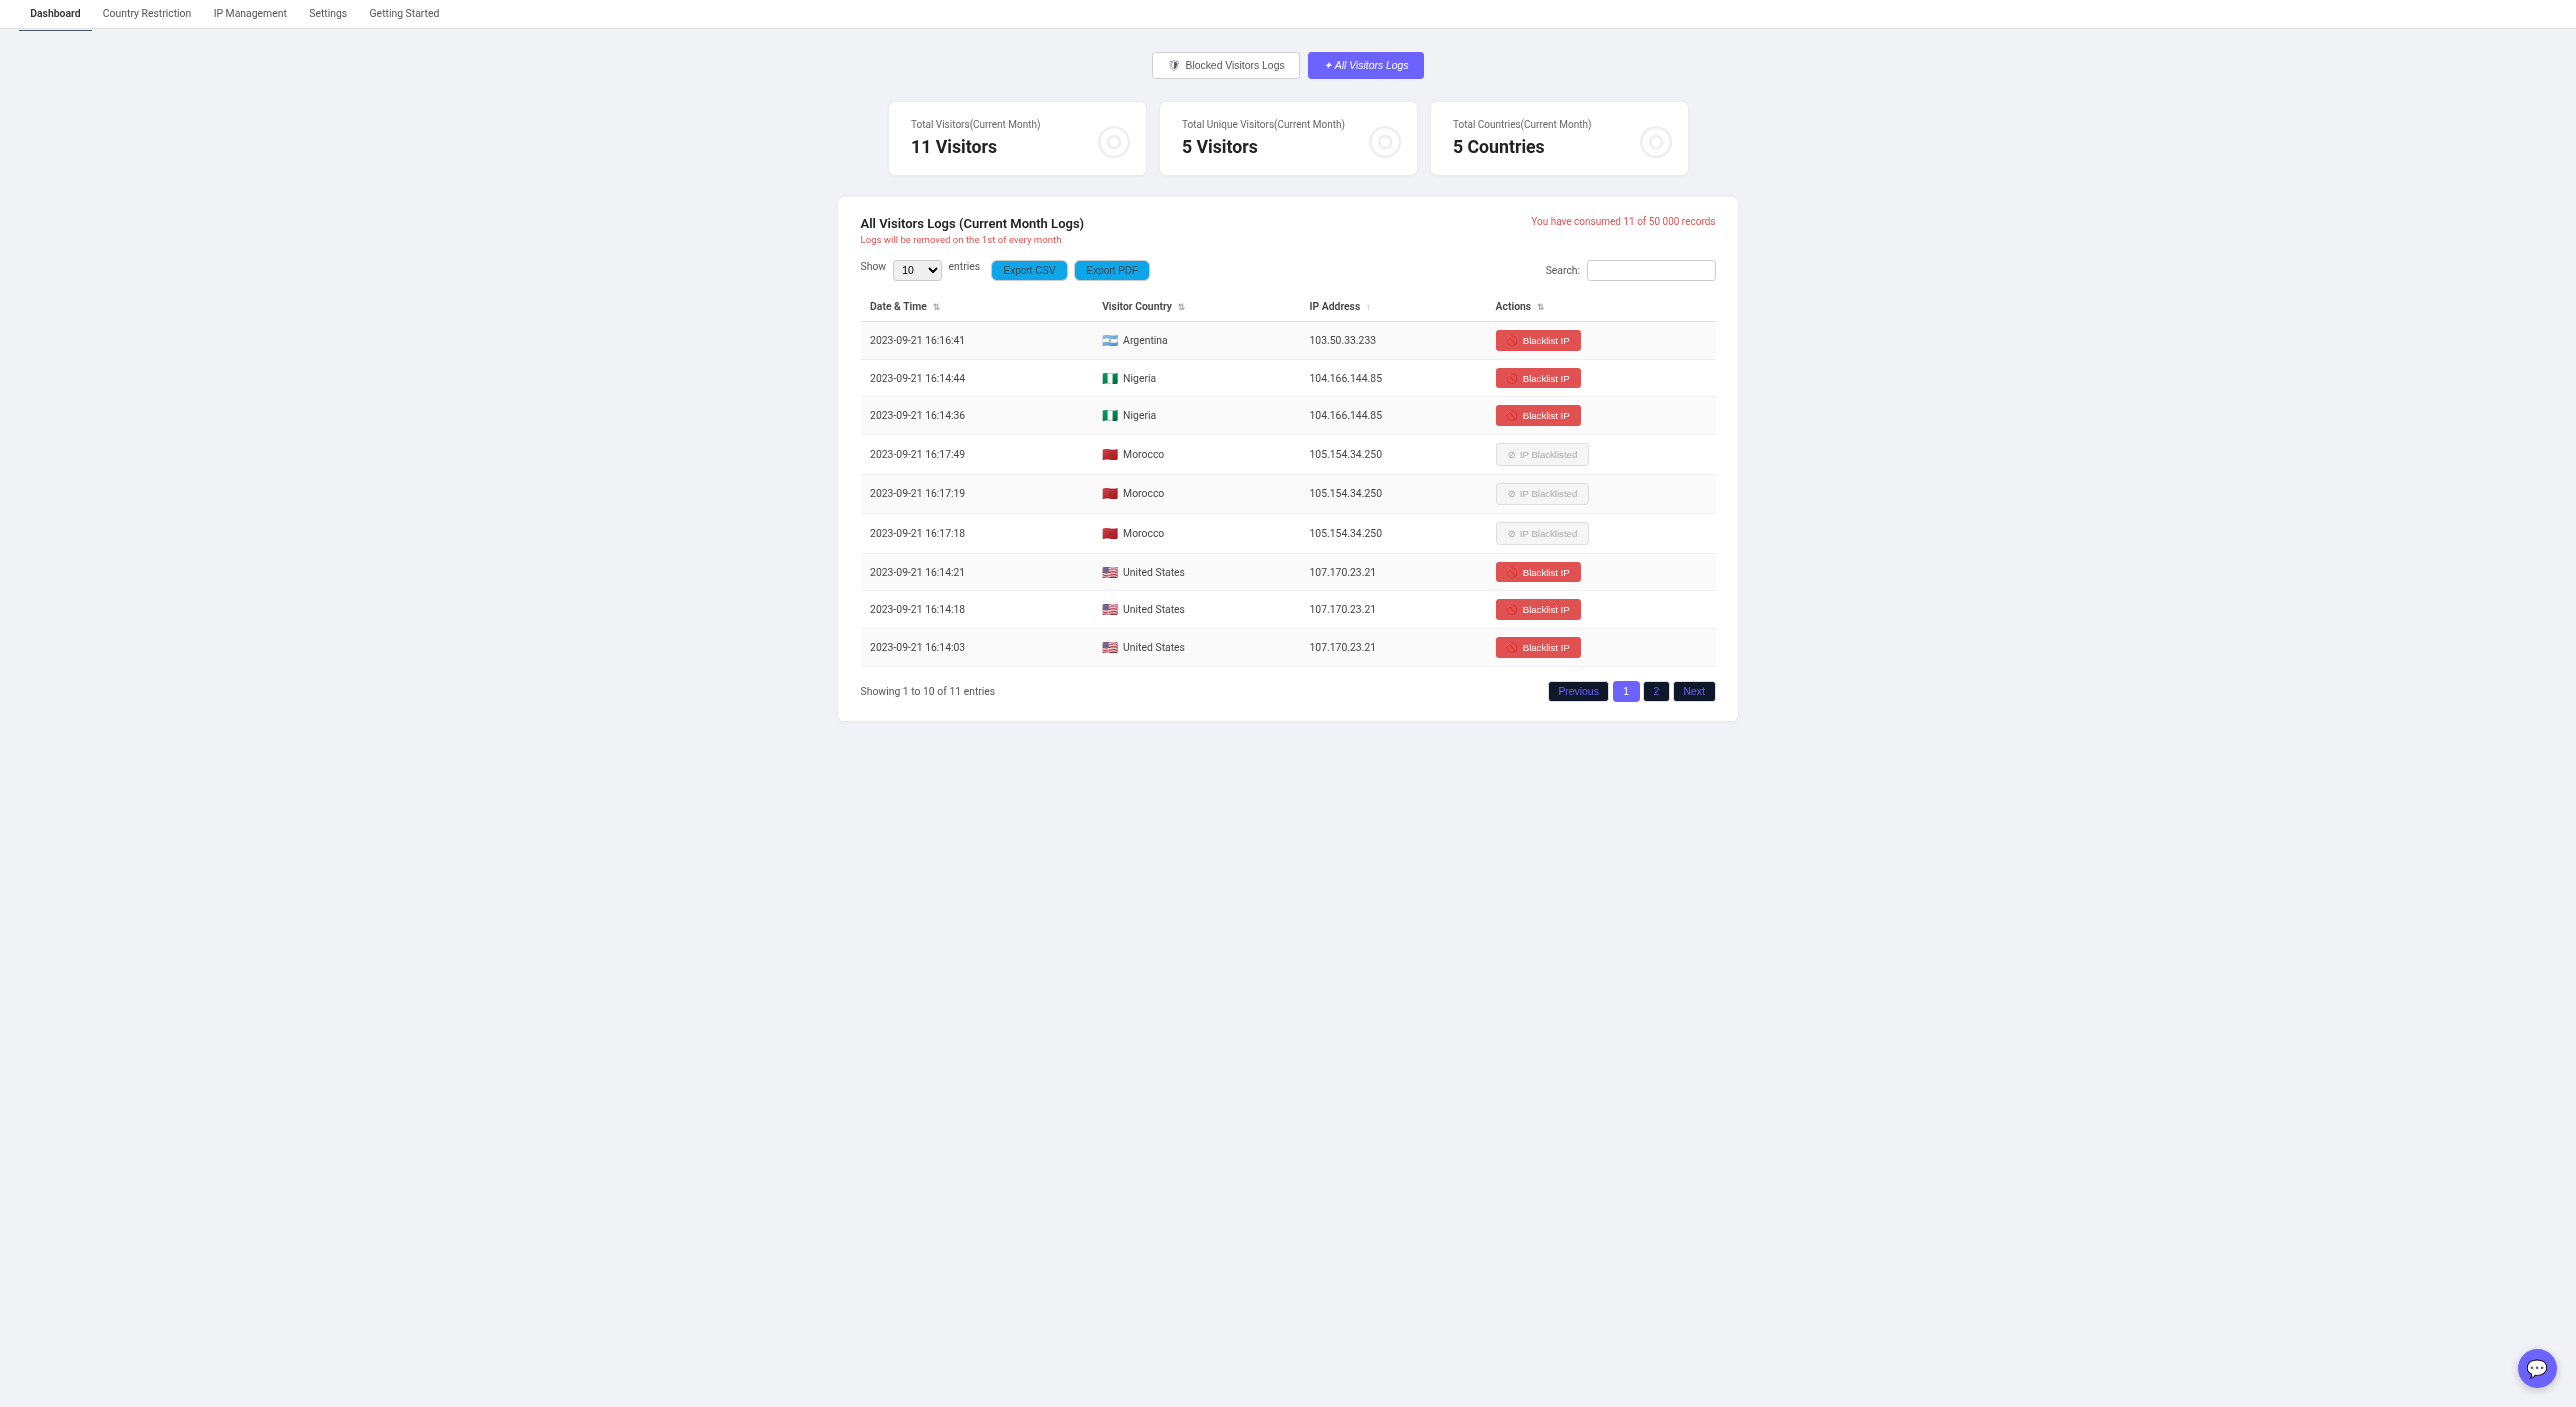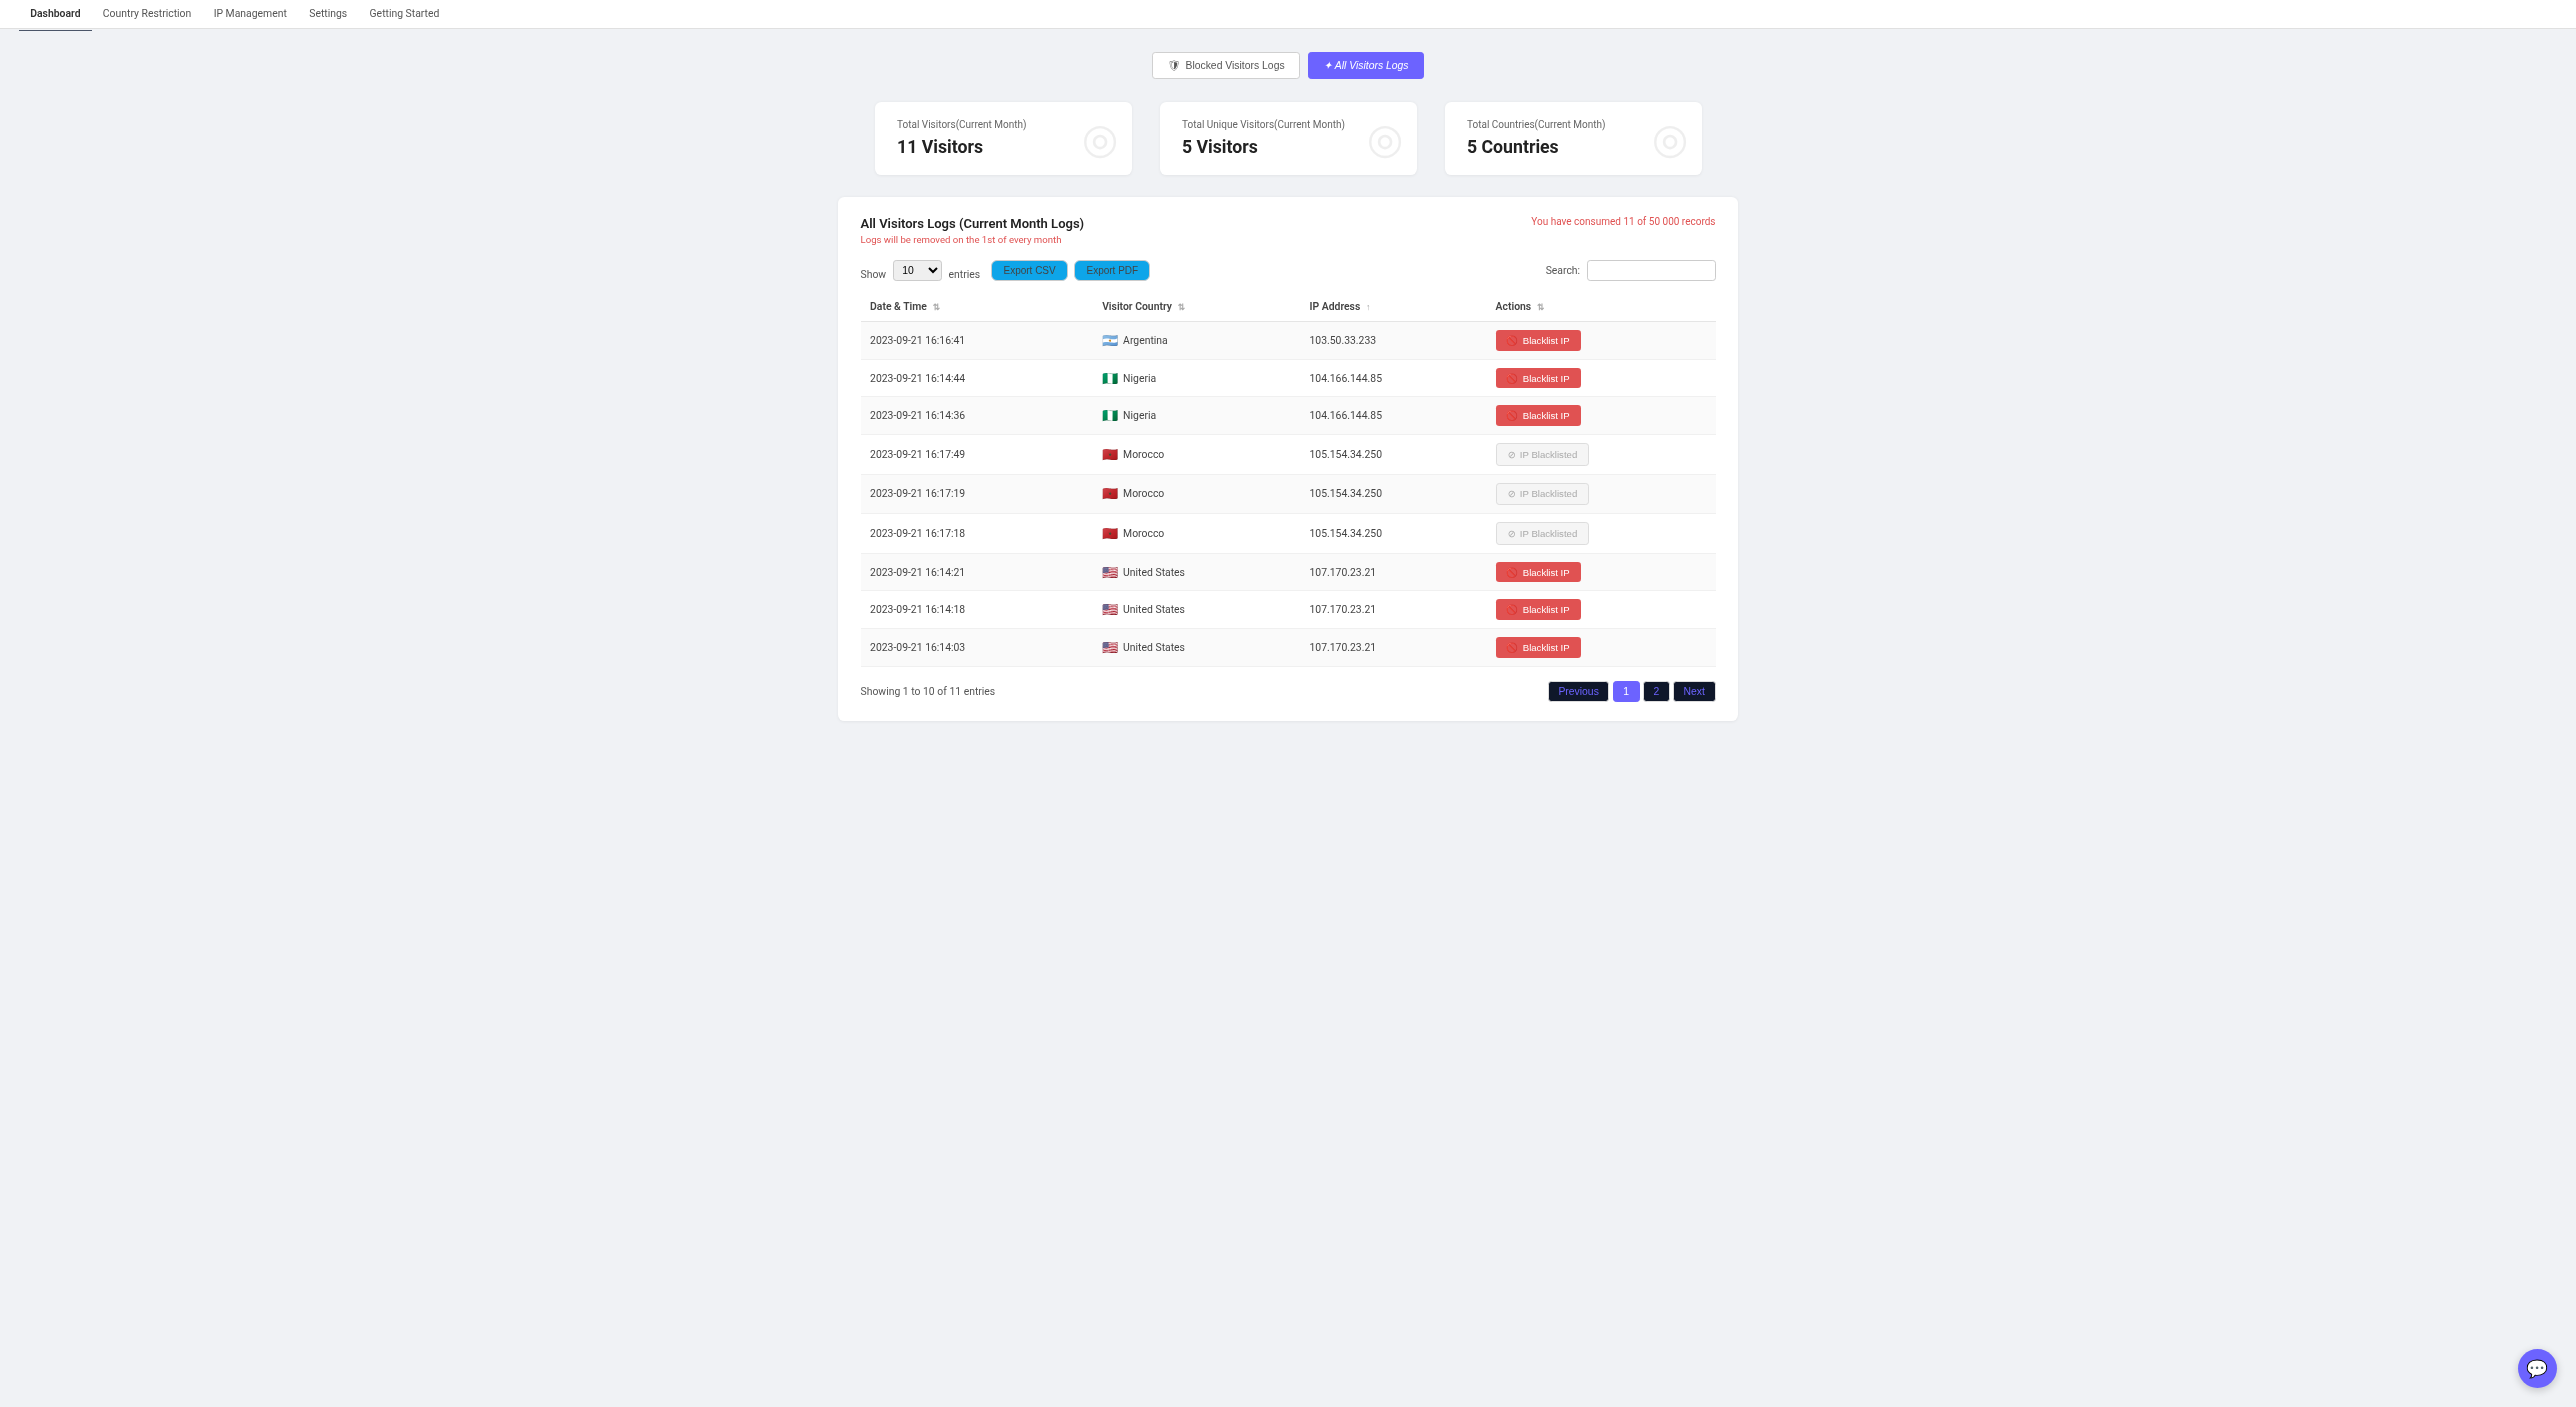--- a/index.html
+++ b/index.html
@@ -58,21 +58,21 @@
     }
     .toggle-btn.active {
       background: #6c63ff;
       color: #fff;
       border-color: #6c63ff;
       font-style: italic;
     }
     
     .stats-row {
       display: flex;
-      gap: 28px;
+      gap: 14px;
       margin-bottom: 22.5px;
       justify-content: center;
     }
     .stat-card {
       background: #fff;
       border-radius: 6.4px;
       padding: 17.7px 22.5px;
       flex: 1;
       max-width: 257px;
       position: relative;
@@ -127,21 +127,21 @@
     }
     
     .controls-row {
       display: flex;
       justify-content: space-between;
       align-items: center;
       margin: 14.5px 0 11.2px;
     }
     .show-entries {
       display: flex;
-      align-items: flex-end;
+      align-items: flex-start;
       gap: 6.4px;
       font-size: 10.4px;
       color: #555;
     }
     .show-entries select {
       border: 0.8px solid #ccc;
       border-radius: 3.2px;
       padding: 3.2px 4.8px;
       font-size: 10.4px;
       cursor: pointer;

